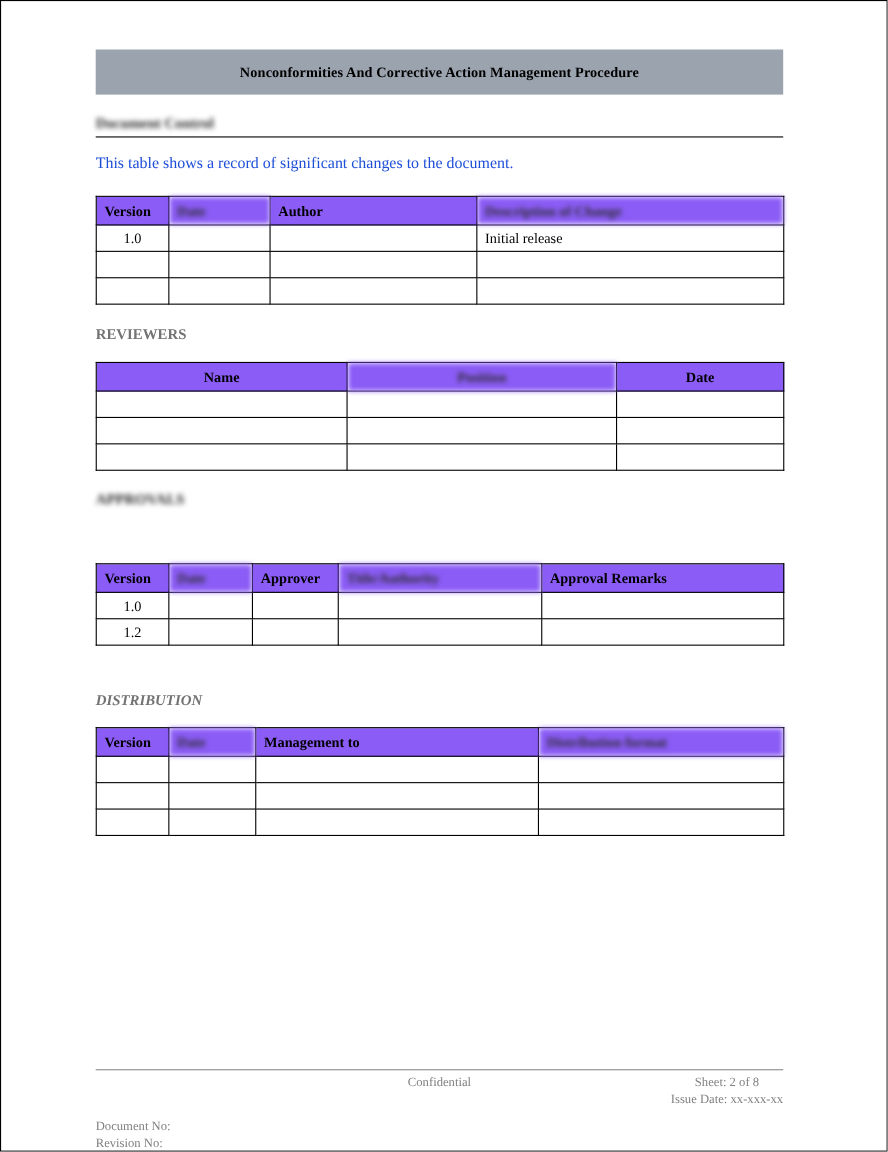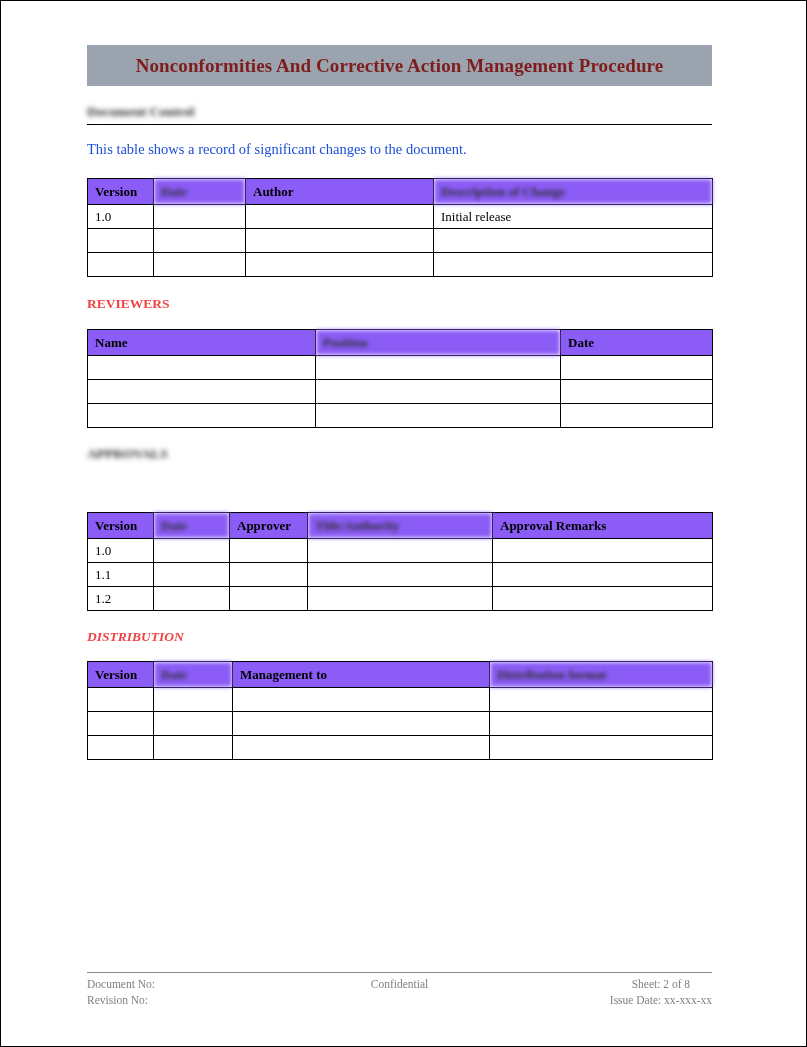--- a/index.html
+++ b/index.html
@@ -26,39 +26,39 @@
     left: 86px;
     top: 44px;
     width: 625px;
     height: 41px;
     background: #9aa3ae;
     display: flex;
     align-items: center;
     justify-content: center;
   }
   .title-banner-text {
-    color: #7f1d1d;
-    font-size: 19px;
+    color: #000000;
+    font-size: 13px;
     font-weight: bold;
     letter-spacing: 0.1px;
     white-space: nowrap;
   }
 
   
   .heading-rule {
     position: absolute;
     left: 86px;
     width: 625px;
     border-bottom: 1.3px solid #000000;
   }
   .section-heading {
     position: absolute;
     font-size: 13.5px;
     font-weight: bold;
-    color: #ef4444;
+    color: #737373;
     white-space: nowrap;
   }
   .blurred {
     filter: blur(2.6px);
     color: #2b2b2b;
   }
   .blurred-cell {
     filter: blur(2.2px);
     color: #2b2b2b;
   }
@@ -85,41 +85,41 @@
     height: 24px;
     padding: 0 7px;
     vertical-align: middle;
     box-sizing: border-box;
   }
   table.doc-table thead td {
     background: #8b5cf6;
     font-weight: bold;
     height: 26px;
   }
-  td.center { text-align: left; }
+  td.center { text-align: center; }
 
   
   .footer-rule {
     position: absolute;
     left: 86px;
     top: 971px;
     width: 625px;
     border-bottom: 1.2px solid #8a8a8a;
   }
   .footer {
     position: absolute;
     left: 86px;
     top: 975px;
     width: 625px;
     height: 36px;
     font-size: 11.5px;
     color: #808080;
   }
   .footer-col { position: absolute; top: 0; }
-  .footer-left { left: 0; text-align: left; }
+  .footer-left { left: 0; text-align: left; margin-top: 40px; }
   .footer-center { left: 0; width: 625px; text-align: center; }
   .footer-right { right: 0; text-align: center; }
   .footer-line { line-height: 16px; white-space: nowrap; }
 </style>
 </head>
 <body>
 
 <div class="page">
 
   <div class="title-banner">
@@ -218,27 +218,20 @@
         <td>Version</td>
         <td class="blurred-cell">Date</td>
         <td>Approver</td>
         <td class="blurred-cell">Title/Authority</td>
         <td>Approval Remarks</td>
       </tr>
     </thead>
     <tbody>
       <tr>
         <td class="center">1.0</td>
-        <td></td>
-        <td></td>
-        <td></td>
-        <td></td>
-      </tr>
-      <tr>
-        <td class="center">1.1</td>
         <td></td>
         <td></td>
         <td></td>
         <td></td>
       </tr>
       <tr>
         <td class="center">1.2</td>
         <td></td>
         <td></td>
         <td></td>

